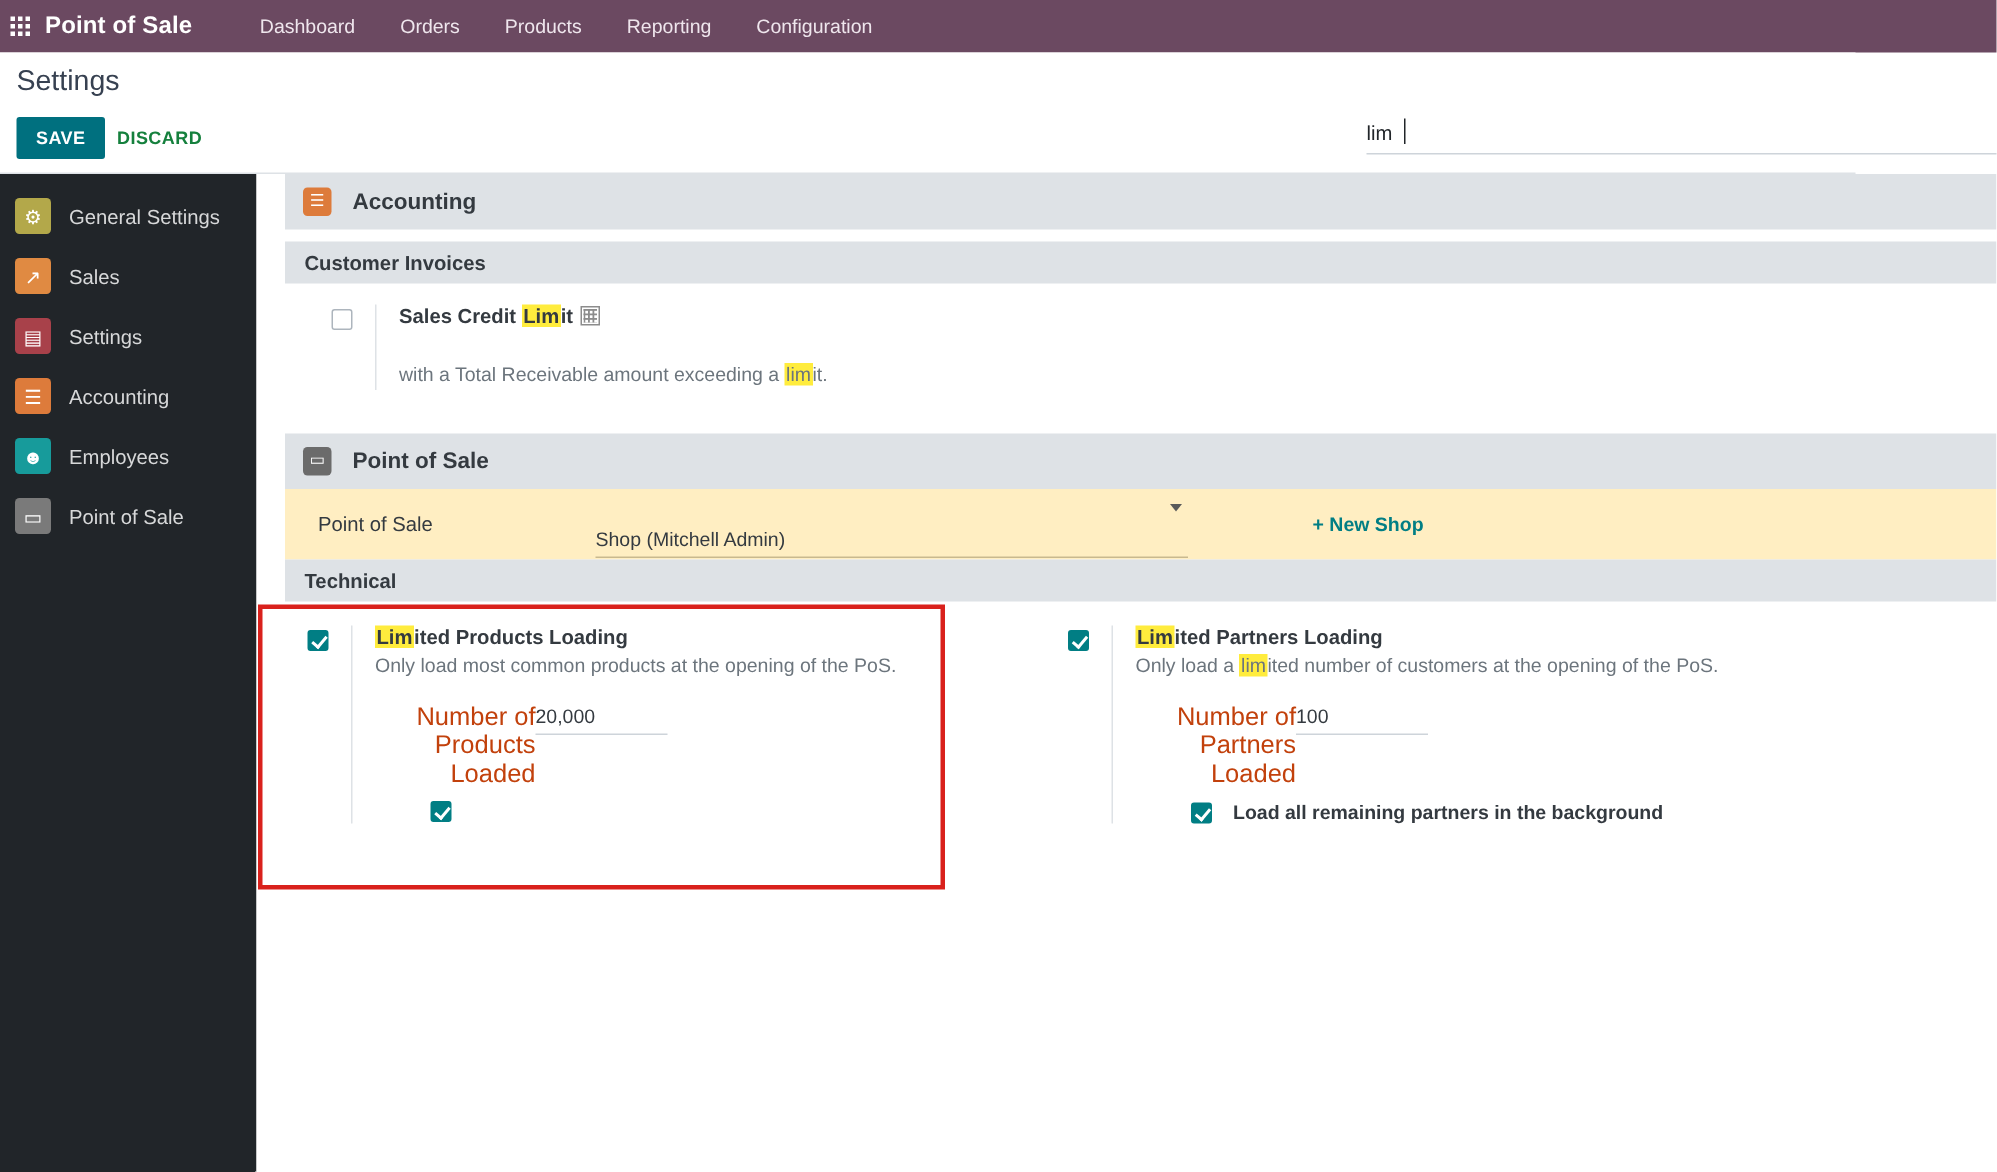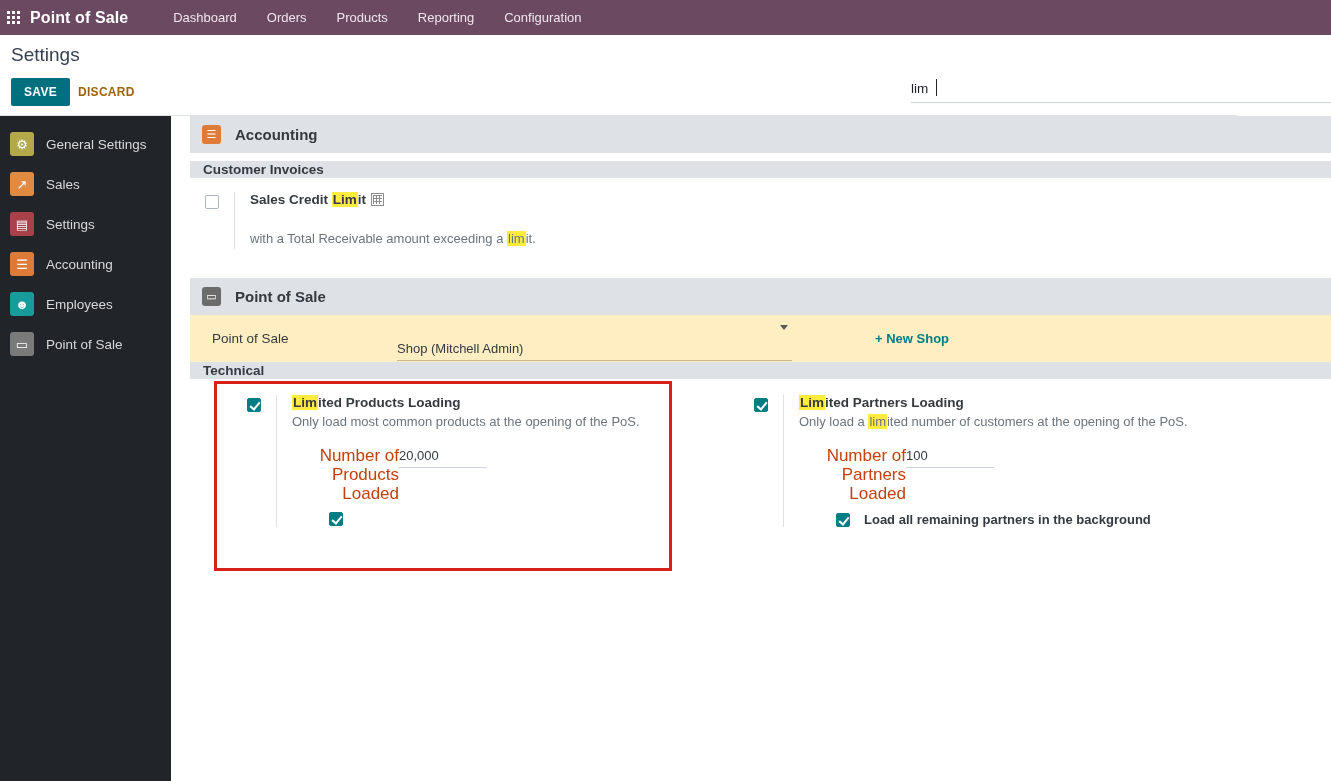--- a/index.html
+++ b/index.html
@@ -54,21 +54,21 @@
   }
   .btn-save {
     position: absolute; left: 11px; top: 43px;
     background: #00707f; color: #ffffff;
     font-size: 12px; font-weight: bold;
     padding: 7px 13px; border: none; border-radius: 2px;
     cursor: pointer; letter-spacing: .3px;
   }
   .btn-discard {
     position: absolute; left: 68px; top: 43px;
-    background: transparent; color: #a16207;
+    background: transparent; color: #15803d;
     font-size: 12px; font-weight: bold;
     padding: 7px 10px; border: none; border-radius: 2px;
     cursor: pointer; letter-spacing: .3px;
   }
   .searchwrap {
     position: absolute; left: 911px; top: 40px;
     width: 420px; height: 28px;
     border-bottom: 1px solid #ced4da;
   }
   .searchinput {
@@ -116,28 +116,28 @@
   }
   .app-band .appico {
     width: 19px; height: 19px; border-radius: 3px;
     margin-right: 14px;
     display: flex; align-items: center; justify-content: center;
     font-size: 11px; color: #ffffff; line-height: 1;
   }
   .app-band .appname { font-size: 15px; font-weight: bold; color: #343a40; }
 
   .sub-band {
-    background: #dee2e6; height: 17px;
+    background: #dee2e6; height: 28px;
     margin: 8px 0 0 19px;
     display: flex; align-items: center;
     padding-left: 13px;
     font-size: 13.5px; font-weight: bold; color: #343a40;
   }
 
-  .settings-body { padding: 14px 0 0 19px; }
+  .settings-body { padding: 14px 0 0 35px; }
 
   .setting-row { display: flex; padding: 0 0 0 15px; }
   .cbx {
     width: 14px; height: 14px; flex: 0 0 14px;
     margin-top: 3px; margin-right: 15px;
     border: 1px solid #adb5bd; border-radius: 2px;
     background: #ffffff; cursor: pointer;
   }
   .cbx.checked {
     background: #017e84; border-color: #017e84;
@@ -205,21 +205,21 @@
     pointer-events: none;
   }
   .newshop {
     margin-left: 83px;
     font-size: 13px; font-weight: bold; color: #017e84;
     cursor: pointer; text-decoration: none;
   }
 
   
   .tech-cols {
-    display: flex; padding: 16px 0 0 19px; position: relative; margin-left: 42px;
+    display: flex; padding: 16px 0 0 19px; position: relative;
   }
   .tech-col { width: 470px; padding: 0 0 0 15px; display: flex; }
   .tech-col.right { margin-left: 37px; }
 
   .hl-box {
     position: absolute;
     left: 1px; top: 2px;
     width: 458px; height: 190px;
     border: 3px solid #d9211c;
     pointer-events: none;

